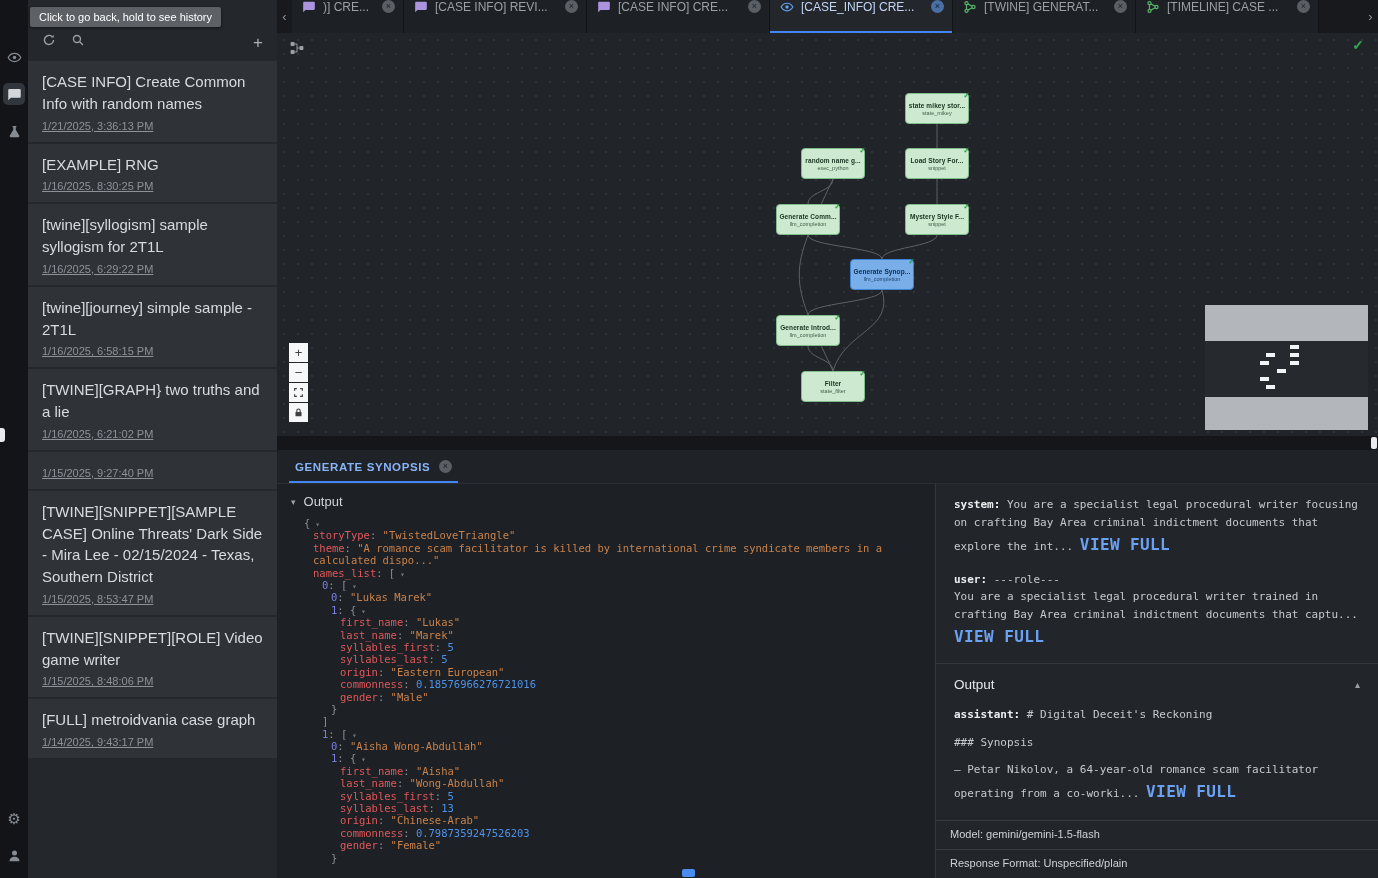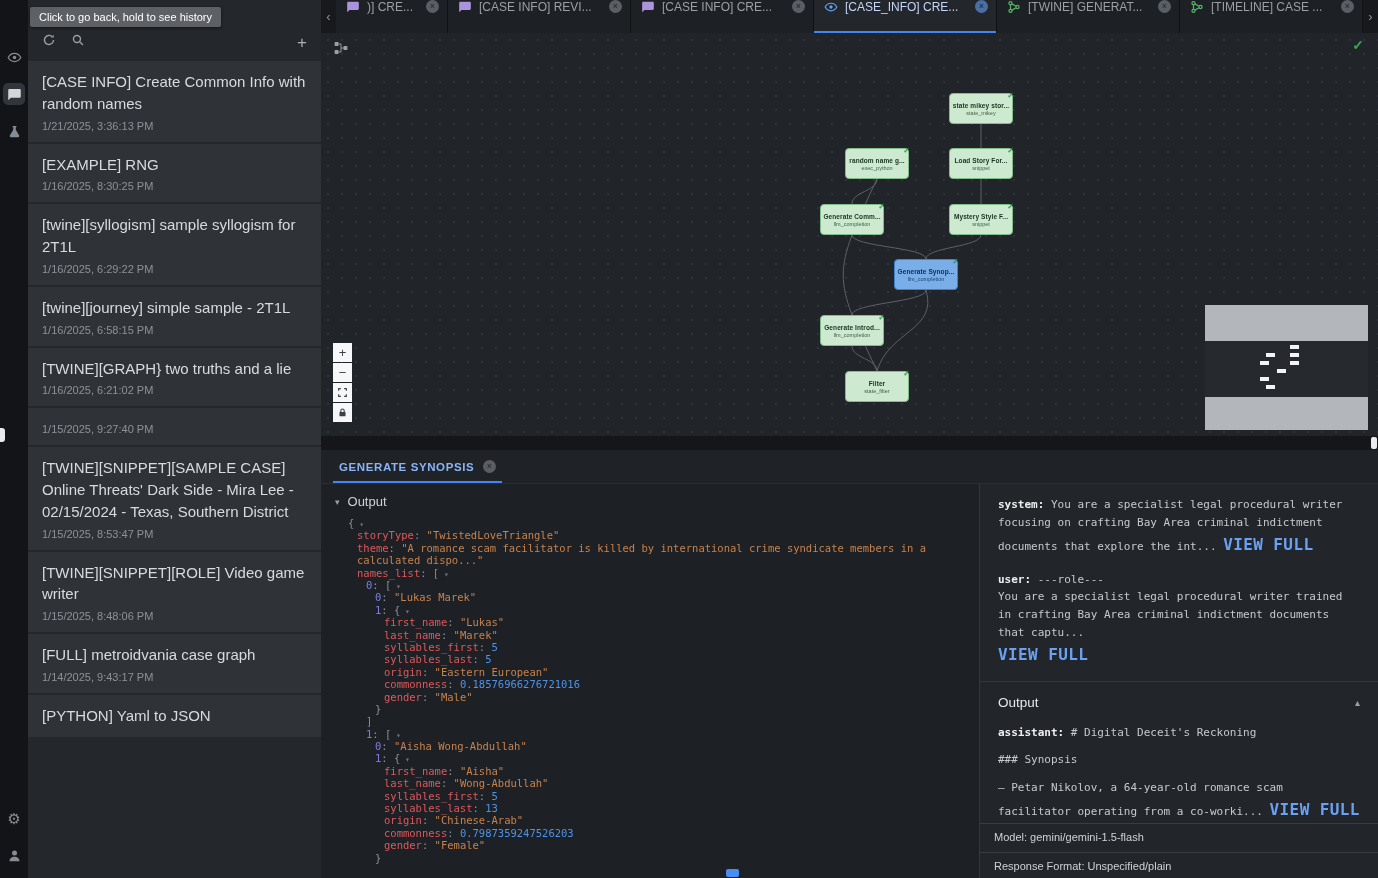--- a/index.html
+++ b/index.html
@@ -8,30 +8,30 @@
 
   
   .rail { width:28px; background:#121417; display:flex; flex-direction:column; align-items:center; padding:46px 0 12px; gap:15px; flex-shrink:0; }
   .rail-icon { width:22px; height:22px; display:flex; align-items:center; justify-content:center; color:#868c93; border-radius:5px; }
   .rail-icon svg { width:15px; height:15px; }
   .rail-icon.active { background:#31363c; color:#d3d7db; }
   .rail-spacer { flex:1; }
   .rail-gear { font-size:15px; line-height:1; }
 
   
-  .prompts { width:293px; background:#24272b; flex-shrink:0; position:relative; display:flex; flex-direction:column; overflow:hidden; }
+  .prompts { width:249px; background:#24272b; flex-shrink:0; position:relative; display:flex; flex-direction:column; overflow:hidden; }
   .prompts-title { padding:5px 14px 0; font-size:13px; color:#aab0b6; }
   .tooltip { position:absolute; top:7px; left:2px; background:#5d6166; color:#ffffff; font-size:11px; padding:4px 9px; border-radius:2px; z-index:40; white-space:nowrap; box-shadow:0 1px 3px rgba(0,0,0,.5); }
   .panel-toolbar { display:flex; align-items:center; gap:15px; padding:13px 14px 10px; color:#9aa0a6; }
   .panel-toolbar svg { width:14px; height:14px; }
   .pt-plus { margin-left:auto; font-size:17px; color:#aab0b6; line-height:1; }
   .prompt-list { flex:1; overflow:hidden; display:flex; flex-direction:column; gap:2px; }
   .prompt-item { background:#2f3338; padding:10px 14px; flex-shrink:0; }
   .pi-title { font-size:15px; line-height:1.45; color:#d8dbde; }
-  .pi-time { font-size:11px; color:#8d9299; margin-top:5px; }
+  .pi-time { font-size:11px; color:#8d9299; margin-top:5px;text-decoration:underline; }
 
   
   .workspace { flex:1; display:flex; flex-direction:column; min-width:0; }
 
   .tabbar { height:33px; background:#17191d; display:flex; align-items:stretch; flex-shrink:0; }
   .tab-scroll { width:15px; display:flex; align-items:center; justify-content:center; color:#8d9299; font-size:13px; flex-shrink:0; }
   .tab-strip { flex:1; display:flex; overflow:hidden; }
   .tab { flex:0 0 183px; display:flex; align-items:flex-start; gap:7px; padding:0 8px 0 10px; background:#1d2024; border-right:1px solid #101214; font-size:12px; color:#9aa0a6; position:relative; min-width:0; }
   .tab.clipped { flex:0 0 112px; }
   .tab.active { background:#23262b; color:#c3d6f6; }
@@ -176,23 +176,20 @@
           <div class="pi-title">[TWINE][SNIPPET][SAMPLE CASE] Online Threats' Dark Side - Mira Lee - 02/15/2024 - Texas, Southern District</div>
           <div class="pi-time">1/15/2025, 8:53:47 PM</div>
         </div>
         <div class="prompt-item">
           <div class="pi-title">[TWINE][SNIPPET][ROLE] Video game writer</div>
           <div class="pi-time">1/15/2025, 8:48:06 PM</div>
         </div>
         <div class="prompt-item">
           <div class="pi-title">[FULL] metroidvania case graph</div>
           <div class="pi-time">1/14/2025, 9:43:17 PM</div>
-        </div>
-        <div class="prompt-item">
-          <div class="pi-title">[PYTHON] Yaml to JSON</div>
         </div>
       </div>
   </aside>
 
   <main class="workspace">
 
     <div class="tabbar">
       <div class="tab-scroll">‹</div>
       <div class="tab-strip">
           <div class="tab clipped">

